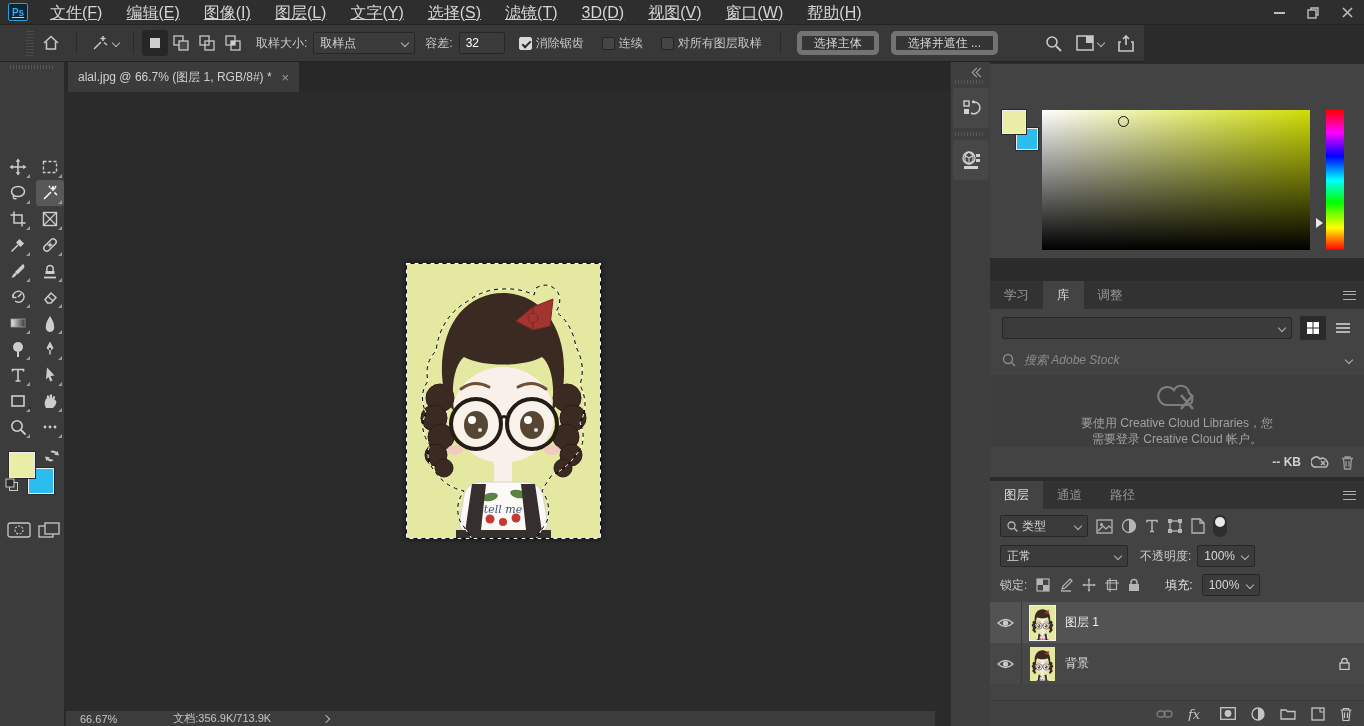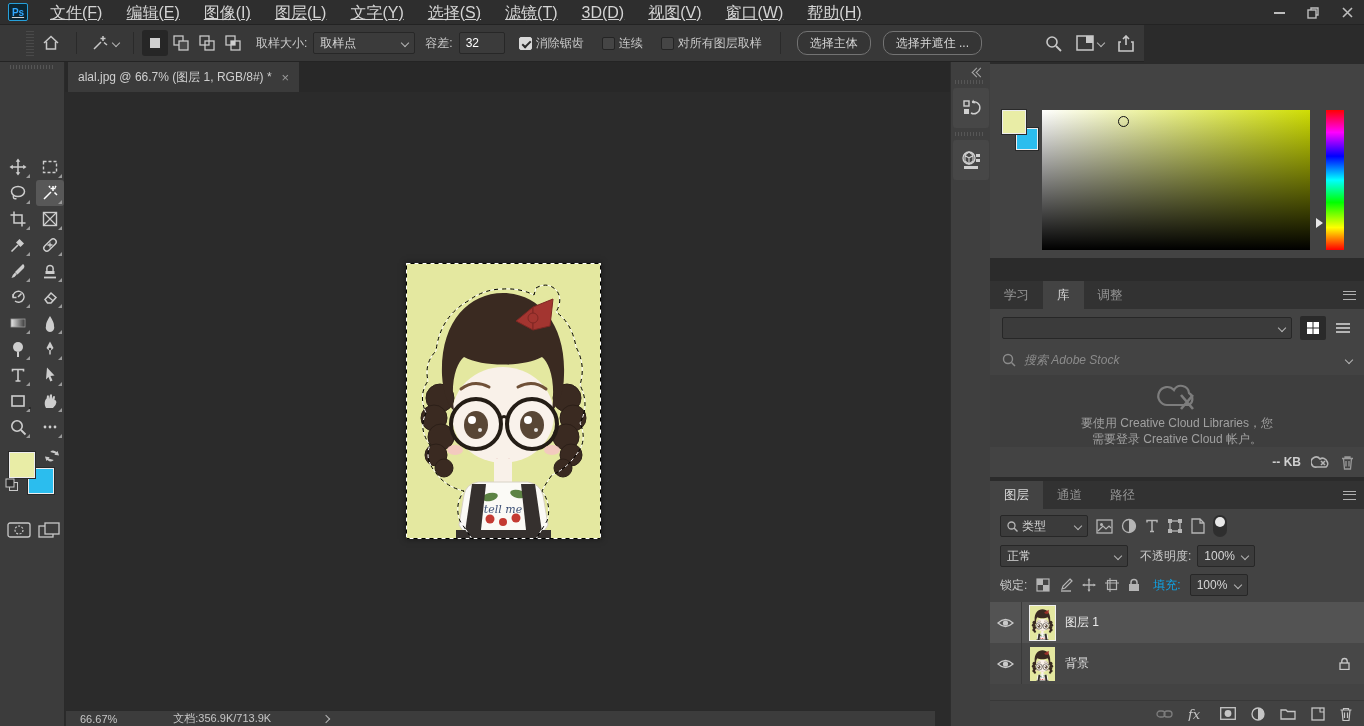--- a/index.html
+++ b/index.html
@@ -17,21 +17,21 @@
   .opt-label{color:#c9c9c9;margin:0 6px 0 10px;white-space:nowrap;}
   .dropdown{height:22px;background:#3b3b3b;border:1px solid #272727;border-radius:2px;display:flex;align-items:center;padding:0 6px;color:#d6d6d6;}
   .dropdown .chev{margin-left:auto;}
   .chev{width:6px;height:6px;border-right:1.6px solid #b5b5b5;border-bottom:1.6px solid #b5b5b5;transform:rotate(45deg);display:inline-block;flex:none;}
   .chev-left2{width:7px;height:7px;border-left:1.6px solid #a8a8a8;border-bottom:1.6px solid #a8a8a8;transform:rotate(45deg);display:inline-block;}
   .input{height:22px;background:#3b3b3b;border:1px solid #272727;border-radius:2px;color:#ffffff;display:flex;align-items:center;padding:0 6px;}
   .checkbox{width:13px;height:13px;border-radius:2px;background:#454545;border:1px solid #242424;position:relative;flex:none;}
   .checkbox.checked{background:#d9d9d9;border-color:#d9d9d9;}
   .checkbox.checked::after{content:'';position:absolute;left:4px;top:1px;width:3px;height:7px;border:solid #2b2b2b;border-width:0 2px 2px 0;transform:rotate(45deg);}
   .cb-label{margin:0 4px;color:#c9c9c9;}
-  .opt-btn{height:24px;background:#353535;border:1px solid #737373;border-radius:10px;color:#d6d6d6;display:flex;align-items:center;padding:0 12px;margin-left:12px;}
+  .opt-btn{height:24px;background:#353535;border:5px solid #737373;border-radius:5px;color:#d6d6d6;display:flex;align-items:center;padding:0 12px;margin-left:12px;}
   .mode-btn{width:26px;height:26px;display:flex;align-items:center;justify-content:center;border-radius:3px;}
   .mode-btn.active{background:#262626;}
   
   .tabbar{left:65px;top:62px;width:885px;height:30px;background:#282828;}
   .doc-tab{position:absolute;left:3px;top:0;height:30px;background:#3b3b3b;display:flex;align-items:center;padding:0 10px;color:#cfcfcf;}
   .doc-close{margin-left:10px;color:#9a9a9a;font-size:13px;}
   
   .toolbar{left:0;top:62px;width:65px;height:664px;background:#3c3c3c;border-right:1px solid #2a2a2a;}
   .grip{height:4px;margin:3px 10px 4px 10px;background:repeating-linear-gradient(90deg,#565656 0 1px,transparent 1px 3px);}
   .tool{position:absolute;width:28px;height:26px;display:flex;align-items:center;justify-content:center;border-radius:3px;}
@@ -598,21 +598,21 @@
           <path d="M7,0 L8.5,2.5 H5.5 Z M7,14 L8.5,11.5 H5.5 Z M0,7 L2.5,5.5 V8.5 Z M14,7 L11.5,5.5 V8.5 Z" fill="#b5b5b5"></path>
         </svg>
       <svg width="14" height="14">
           <rect x="2.5" y="2.5" width="9" height="9" fill="none" stroke="#b5b5b5" stroke-width="1.2"></rect>
           <path d="M0,5 H14 M5,0 V14" stroke="#b5b5b5" stroke-width="1"></path>
         </svg>
       <svg width="12" height="14">
           <rect x="1" y="6" width="10" height="7" fill="#b5b5b5"></rect>
           <path d="M3,6 V4.5 A3,3 0 0 1 9,4.5 V6" fill="none" stroke="#b5b5b5" stroke-width="1.5"></path>
         </svg>
-      <span style="color:#0ea5e9;margin-left:4px">填充:</span>
+      <span style="color:#e5e5e5;margin-left:16px">填充:</span>
       <div class="dropdown" style="width:58px">
           <span>100%</span>
           <span class="chev"></span>
         </div>
     </div>
 
     <div class="lrow" style="top:121px;background:#535353">
       <div class="eyebox">
         <svg width="17" height="12">
             <path d="M1,6 Q8.5,-1 16,6 Q8.5,13 1,6 Z" fill="none" stroke="#c9c9c9" stroke-width="1.3"></path>

